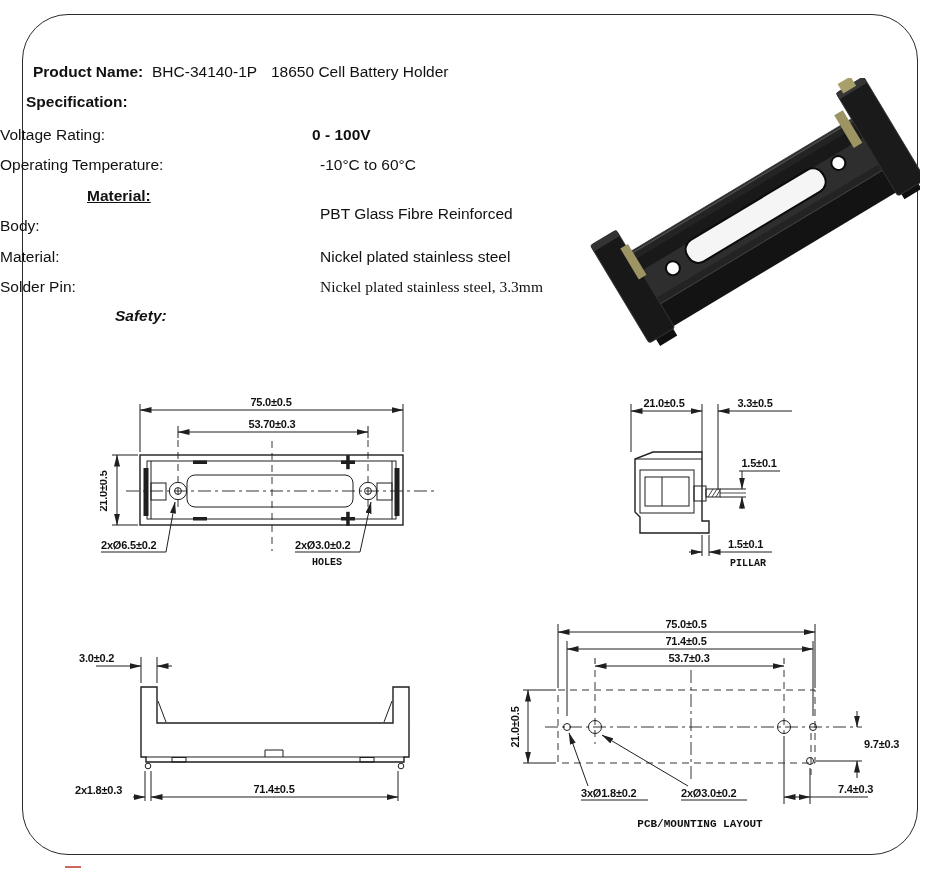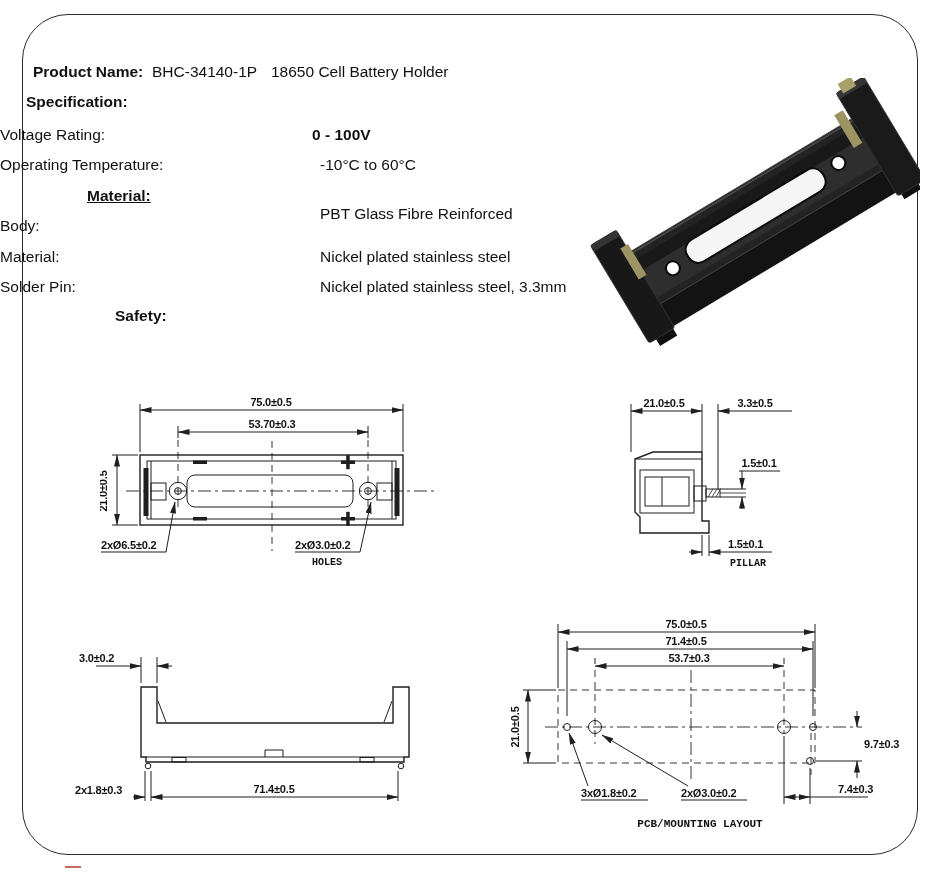--- a/index.html
+++ b/index.html
@@ -46,23 +46,23 @@
 
   <div class="t b" style="left:87px; top:186px;text-decoration:underline;">Material:</div>
 
   <div class="t lblcol" style="left:0px; top:216px;">Body:</div>
   <div class="t" style="left:320px; top:204px;">PBT Glass Fibre Reinforced</div>
 
   <div class="t lblcol" style="left:0px; top:247px;">Material:</div>
   <div class="t lblcol" style="left:0px; top:277px;">Solder Pin:</div>
 
   <div class="t" style="left:320px; top:247px;">Nickel plated stainless steel</div>
-  <div class="t" style="left:320px; top:277px;">Nickel plated stainless steel, 3.3mm</div>
-
-  <div class="t b" style="left:115px; top:306px;">Safety:</div>
+  <div class="t" style="left:320px; top:277px;font-family:Liberation Serif, serif;">Nickel plated stainless steel, 3.3mm</div>
+
+  <div class="t b" style="left:115px; top:306px;font-style:italic;">Safety:</div>
 
   <svg style="left:590px; top:78px;" width="330" height="270" viewBox="0 0 330 270">
     <g transform="translate(55,235) rotate(-31)">
 
       <rect x="-4" y="24" width="20" height="12" fill="#0f0f0f"></rect>
       <rect x="281" y="24" width="20" height="12" fill="#0f0f0f"></rect>
 
       <rect x="0" y="0" width="295" height="26" fill="#131313"></rect>
 
       <rect x="0" y="-60" width="295" height="60" stroke="#3a3a3a" stroke-width="1" fill="#232323"></rect>

